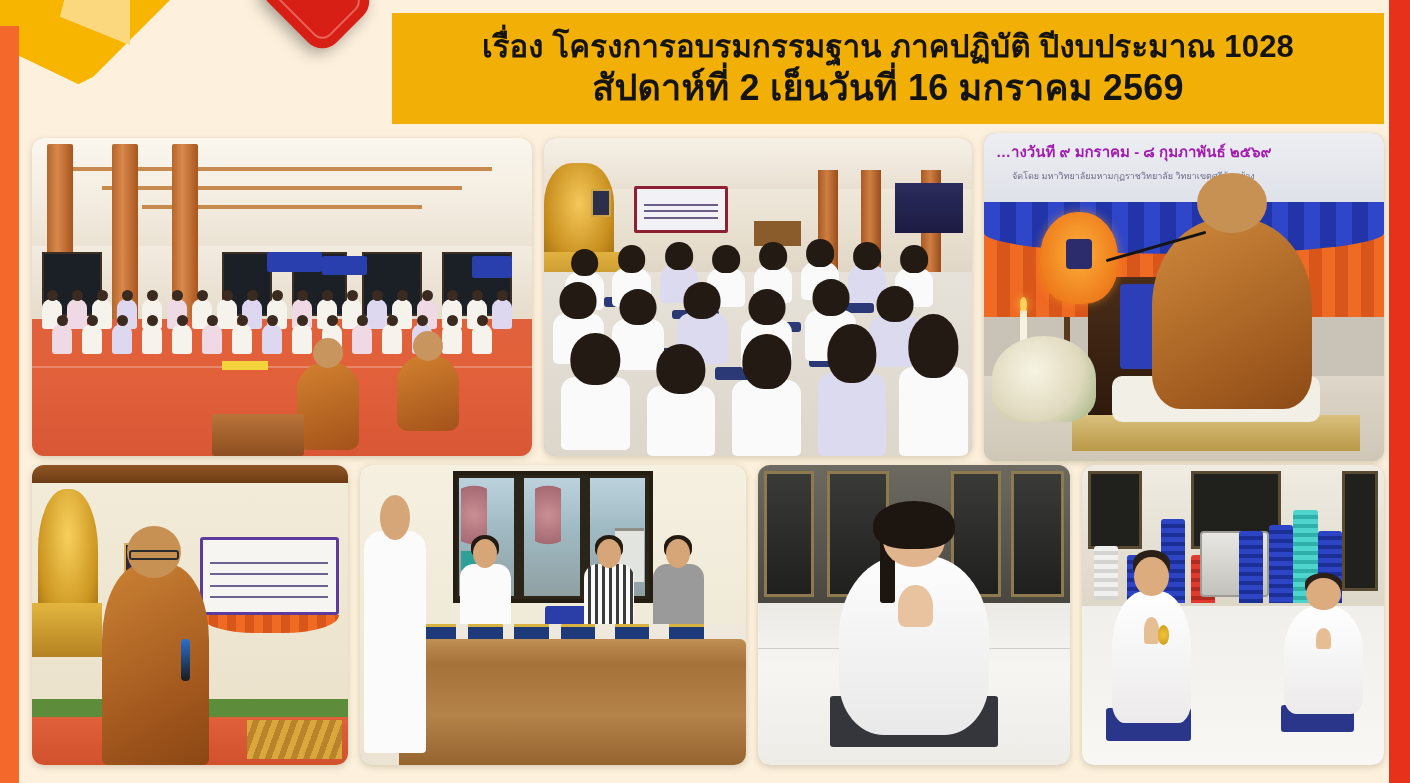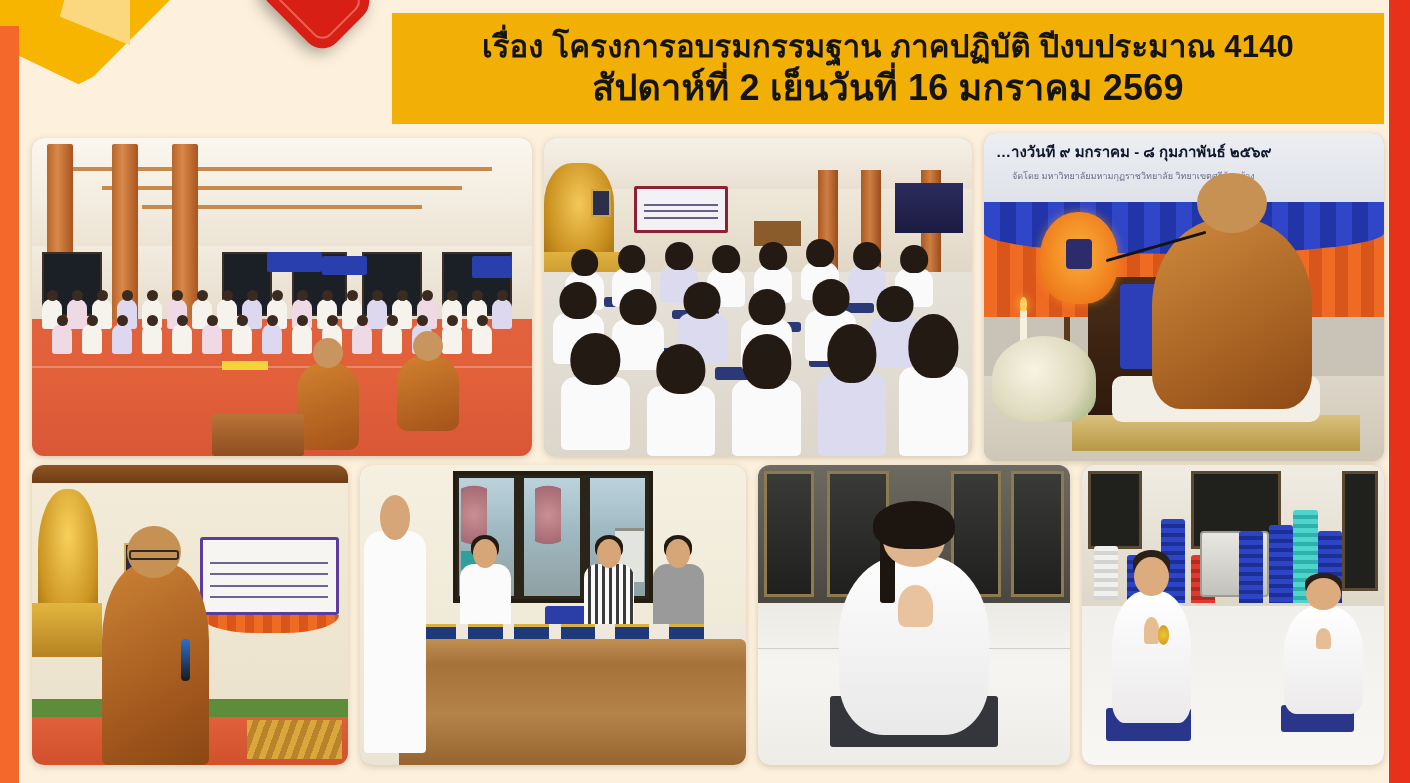--- a/index.html
+++ b/index.html
@@ -197,21 +197,21 @@
      background:radial-gradient(circle at 40% 40%,#f7f4e3,#ded9bd 60%,#9cb27a 100%);
      border-radius:50% 50% 30% 30%; }
   #p3 .candle { position:absolute; left:9%; bottom:34%; width:7px; height:40px;
      background:#f6f2e2; border-radius:2px; }
   #p3 .candle::before { content:""; position:absolute; left:0; top:-12px; width:7px;
      height:14px; border-radius:50% 50% 40% 40%; background:#ffd15c;
      box-shadow:0 0 10px #ffbe3d; }
   #p3 .mic { position:absolute; left:30%; top:34%; width:26%; height:3px;
      background:#141414; border-radius:2px; transform:rotate(-16deg); }
   .p3-line1 { position:absolute; left:3%; top:2%; width:94%;
-     font-size:15px; font-weight:bold; color:#0f172a; white-space:nowrap;
+     font-size:15px; font-weight:bold; color:#a21caf; white-space:nowrap;
      overflow:hidden; }
   .p3-line2 { position:absolute; left:7%; top:11%; width:90%;
      font-size:9px; color:#6d6a86; white-space:nowrap; overflow:hidden; }
 
   
   #p4 { left:4px; top:332px; width:316px; height:300px; }
   #p4 .wall { position:absolute; inset:0; background:linear-gradient(180deg,#f3ecd9,#e9e0c9); }
   #p4 .topbeam { position:absolute; left:0; top:0; width:100%; height:6%;
      background:linear-gradient(180deg,#8f5523,#6d3c15); }
   #p4 .buddha { position:absolute; left:2%; top:8%; width:19%; height:44%;
@@ -340,21 +340,21 @@
 
 <div id="poster">
 
   <div class="deco-tri-gold"></div>
   <div class="deco-tri-gold2"></div>
   <div class="deco-red-shield"></div>
   <div class="deco-left-bar"></div>
   <div class="deco-right-bar"></div>
 
   <div class="title-banner">
-    <div class="title-line">เรื่อง  โครงการอบรมกรรมฐาน ภาคปฏิบัติ ปีงบประมาณ 4140</div>
+    <div class="title-line">เรื่อง  โครงการอบรมกรรมฐาน ภาคปฏิบัติ ปีงบประมาณ 1028</div>
     <div class="title-line l2">สัปดาห์ที่ 2 เย็นวันที่ 16 มกราคม 2569</div>
   </div>
 
   <div class="grid">
 
     <div class="photo" id="p1">
       <div class="scene">
         <div class="ceiling"></div>
         <div class="ceilbeam" style="left:8%;top:9%;width:84%"></div>
         <div class="ceilbeam" style="left:14%;top:15%;width:72%"></div>

